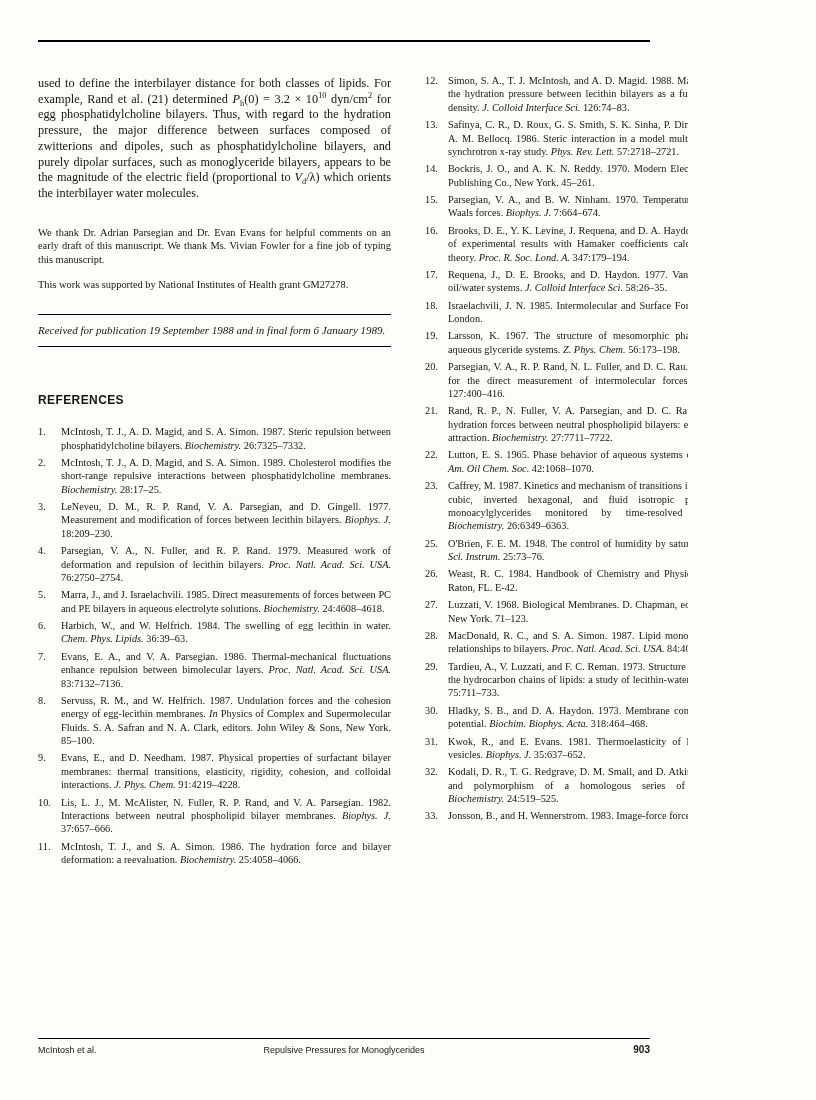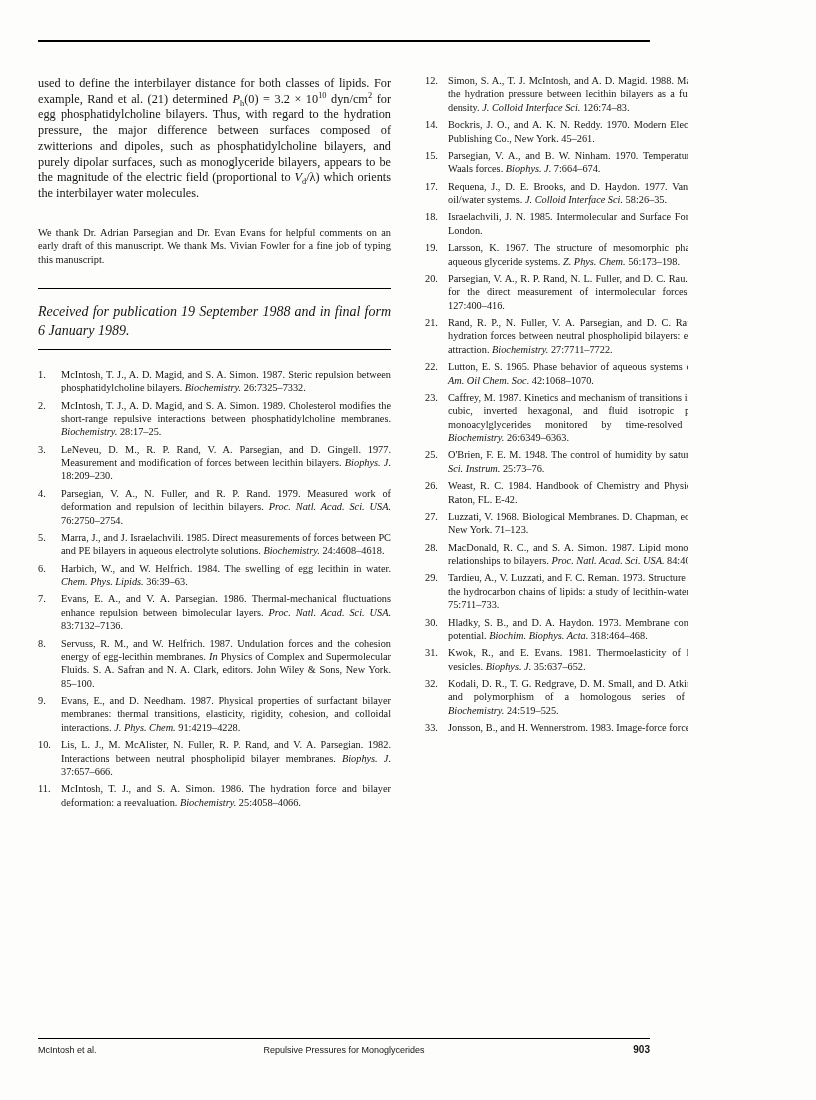--- a/index.html
+++ b/index.html
@@ -36,22 +36,22 @@
     font-size: 10.4px; line-height: 1.3;
     text-align: justify;
   }
   .ack + .ack { margin-top: 12px; }
 
   .rule {
     border-top: 1.2px solid #000;
     margin: 22px 0 0 0;
   }
   .received {
-    margin: 14px 0 0 0;
-    font-size: 14px; line-height: 1.3;
+    margin: 8px 0 0 0;
+    font-size: 11px; line-height: 1.3;
     font-style: italic;
     text-align: justify;
   }
   .rule.below-received { margin-top: 9px; }
 
   .refs-heading {
     margin: 46px 0 0 0;
     font-family: "Liberation Sans", "DejaVu Sans", sans-serif;
     font-weight: bold;
     font-size: 12px; letter-spacing: 0.4px;
@@ -87,27 +87,29 @@
 
   <div class="top-rule"></div>
 
   <div class="content">
 
     <div class="col col-left">
       <p class="intro">used to define the interbilayer distance for both classes of lipids. For example, Rand et al. (21) determined <i>P</i><sub>h</sub>(0) = 3.2 × 10<sup>10</sup> dyn/cm<sup>2</sup> for egg phosphatidylcholine bilayers. Thus, with regard to the hydration pressure, the major difference between surfaces composed of zwitterions and dipoles, such as phosphatidylcholine bilayers, and purely dipolar surfaces, such as monoglyceride bilayers, appears to be the magnitude of the electric field (proportional to <i>V</i><sub>d</sub>/λ) which orients the interbilayer water molecules.</p>
 
       <p class="ack">We thank Dr. Adrian Parsegian and Dr. Evan Evans for helpful comments on an early draft of this manuscript. We thank Ms. Vivian Fowler for a fine job of typing this manuscript.</p>
 
+      <p class="ack">This work was supported by National Institutes of Health grant GM27278.</p>
 
       <div class="rule"></div>
 
       <p class="received">Received for publication 19 September 1988 and in final form 6 January 1989.</p>
 
       <div class="rule below-received"></div>
 
+      <h2 class="refs-heading">REFERENCES</h2>
 
       <div class="refs">
           <div class="ref">
             <span class="ref-num">1.</span>
             <span class="ref-text">McIntosh, T. J., A. D. Magid, and S. A. Simon. 1987. Steric repulsion between phosphatidylcholine bilayers. <i>Biochemistry.</i> 26:7325–7332.</span>
           </div>
           <div class="ref">
             <span class="ref-num">2.</span>
             <span class="ref-text">McIntosh, T. J., A. D. Magid, and S. A. Simon. 1989. Cholesterol modifies the short-range repulsive interactions between phosphatidylcholine membranes. <i>Biochemistry.</i> 28:17–25.</span>
           </div>
@@ -150,26 +152,34 @@
         </div>
     </div>
 
     <div class="col col-right">
       <div class="refs">
           <div class="ref">
             <span class="ref-num">12.</span>
             <span class="ref-text">Simon, S. A., T. J. McIntosh, and A. D. Magid. 1988. Magnitude and range of the hydration pressure between lecithin bilayers as a function of head group density. <i>J. Colloid Interface Sci.</i> 126:74–83.</span>
           </div>
           <div class="ref">
+            <span class="ref-num">13.</span>
+            <span class="ref-text">Safinya, C. R., D. Roux, G. S. Smith, S. K. Sinha, P. Dimon, N. A. Clark, and A. M. Bellocq. 1986. Steric interaction in a model multimembrane system: a synchrotron x-ray study. <i>Phys. Rev. Lett.</i> 57:2718–2721.</span>
+          </div>
+          <div class="ref">
             <span class="ref-num">14.</span>
             <span class="ref-text">Bockris, J. O., and A. K. N. Reddy. 1970. Modern Electrochemistry. Plenum Publishing Co., New York. 45–261.</span>
           </div>
           <div class="ref">
             <span class="ref-num">15.</span>
             <span class="ref-text">Parsegian, V. A., and B. W. Ninham. 1970. Temperature-dependent van der Waals forces. <i>Biophys. J.</i> 7:664–674.</span>
+          </div>
+          <div class="ref">
+            <span class="ref-num">16.</span>
+            <span class="ref-text">Brooks, D. E., Y. K. Levine, J. Requena, and D. A. Haydon. 1975. Comparison of experimental results with Hamaker coefficients calculated from Lifshitz theory. <i>Proc. R. Soc. Lond. A.</i> 347:179–194.</span>
           </div>
           <div class="ref">
             <span class="ref-num">17.</span>
             <span class="ref-text">Requena, J., D. E. Brooks, and D. Haydon. 1977. Van der Waals forces in oil/water systems. <i>J. Colloid Interface Sci.</i> 58:26–35.</span>
           </div>
           <div class="ref">
             <span class="ref-num">18.</span>
             <span class="ref-text">Israelachvili, J. N. 1985. Intermolecular and Surface Forces. Academic Press, London.</span>
           </div>
           <div class="ref">

